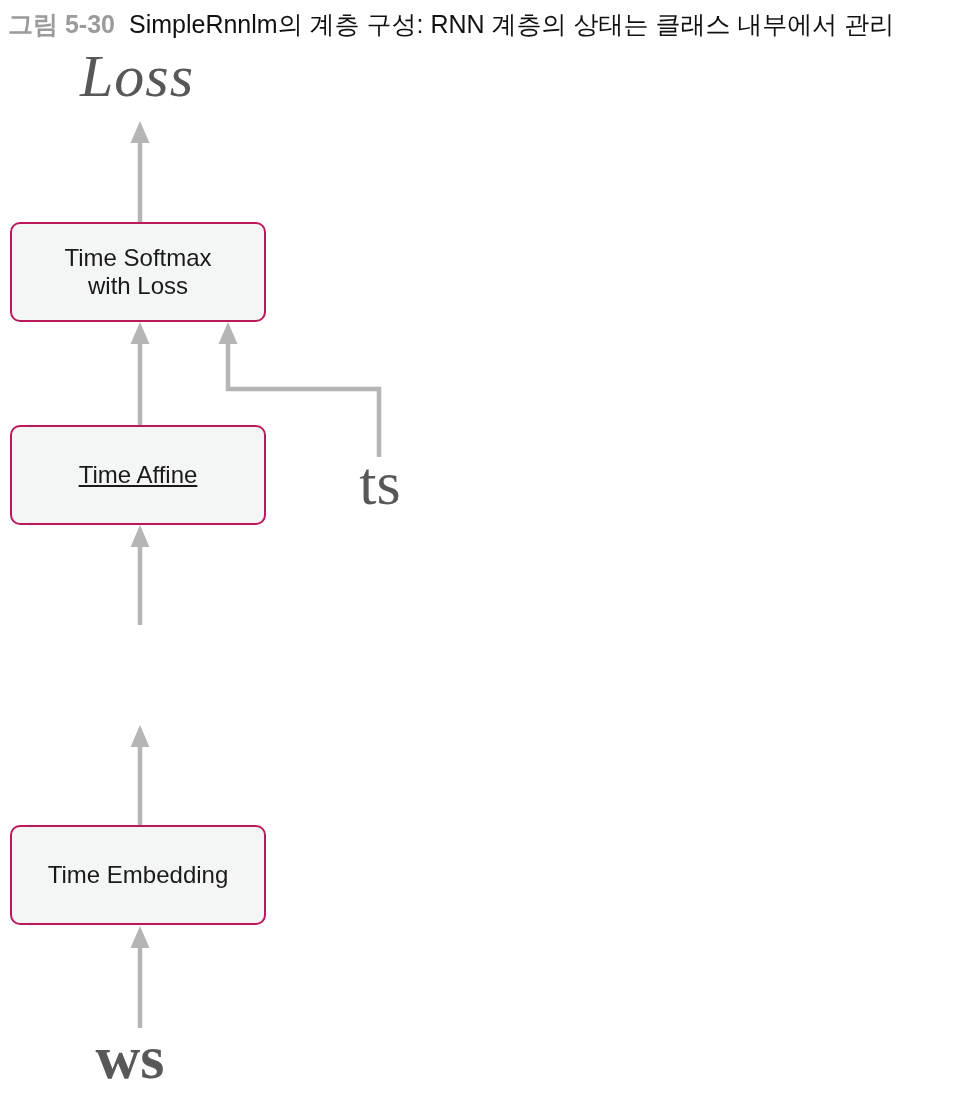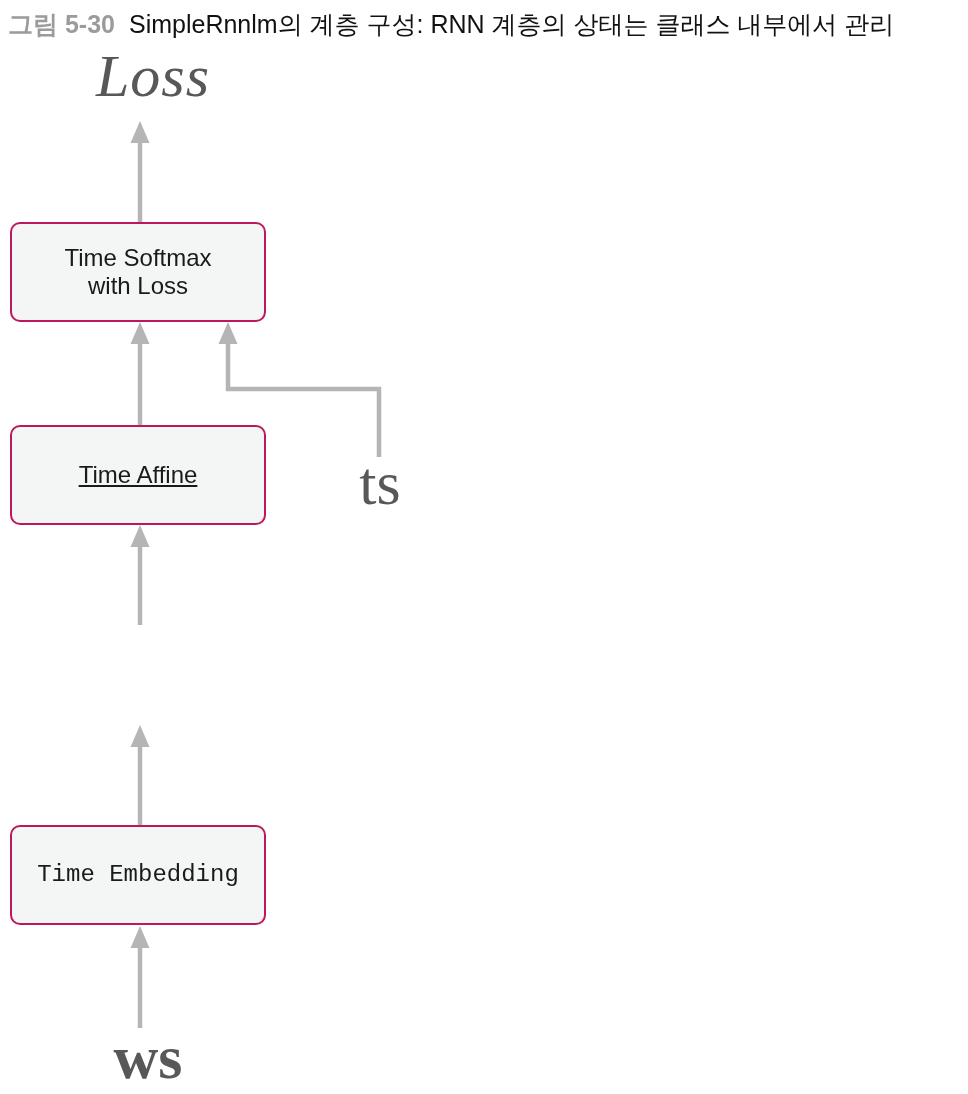--- a/index.html
+++ b/index.html
@@ -51,45 +51,45 @@
     align-items: center;
     justify-content: center;
     color: #1a1a1a;
     font-size: 24px;
     line-height: 28px;
     text-align: center;
   }
   #box-softmax   { top: 222px; }
   #box-affine    { top: 425px; text-decoration: underline; }
   #box-rnn       { top: 625px; }
-  #box-embedding { top: 825px; font-family: Liberation Mono, monospace; }
+  #box-embedding { top: 825px; }
 
   
   .io-label {
     position: absolute;
     color: #58585a;
     font-family: "Liberation Serif", "DejaVu Serif", serif;
   }
   #label-loss {
-    left: 96px;
+    left: 80px;
     top: 42px;
     font-size: 60px;
     font-style: italic;
     letter-spacing: 1px;
   }
   #label-ts {
     left: 330px;
     top: 448px;
     width: 100px;
     text-align: center;
     font-size: 62px;
     font-weight: normal;
   }
   #label-ws {
-    left: 98px;
+    left: 80px;
     top: 1022px;
     width: 100px;
     text-align: center;
     font-size: 62px;
     font-weight: bold;
   }
 
   
   #connectors {
     position: absolute;

